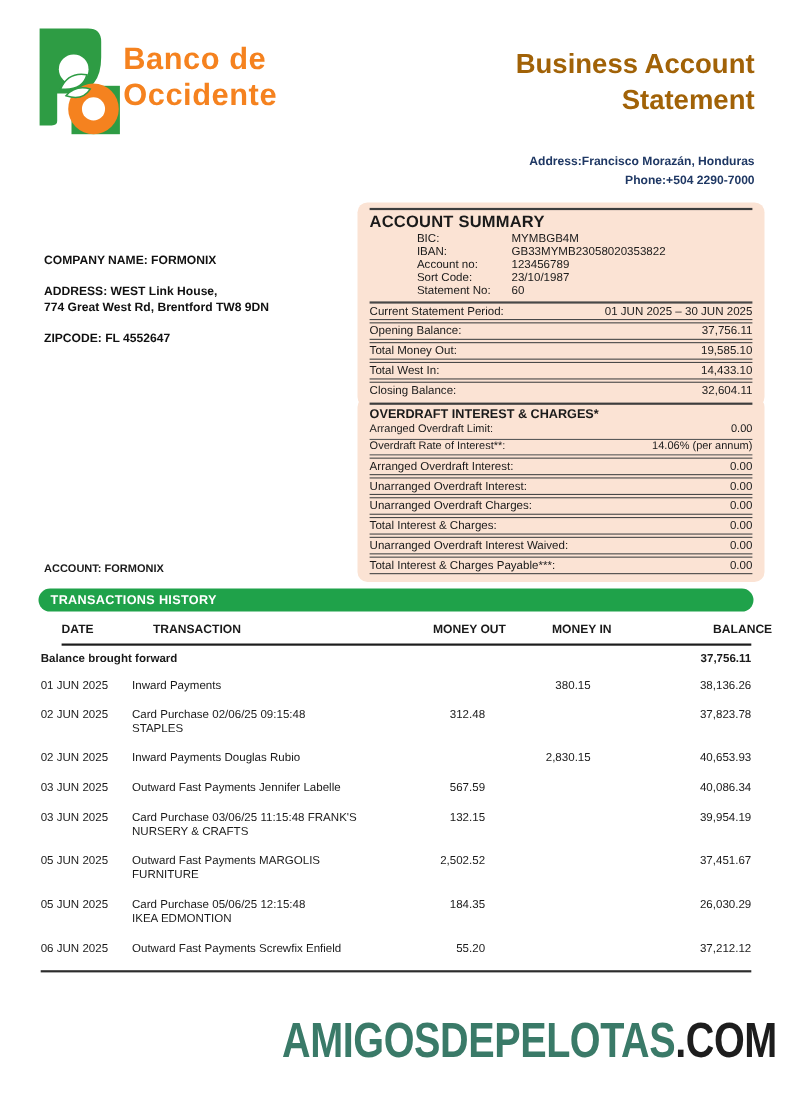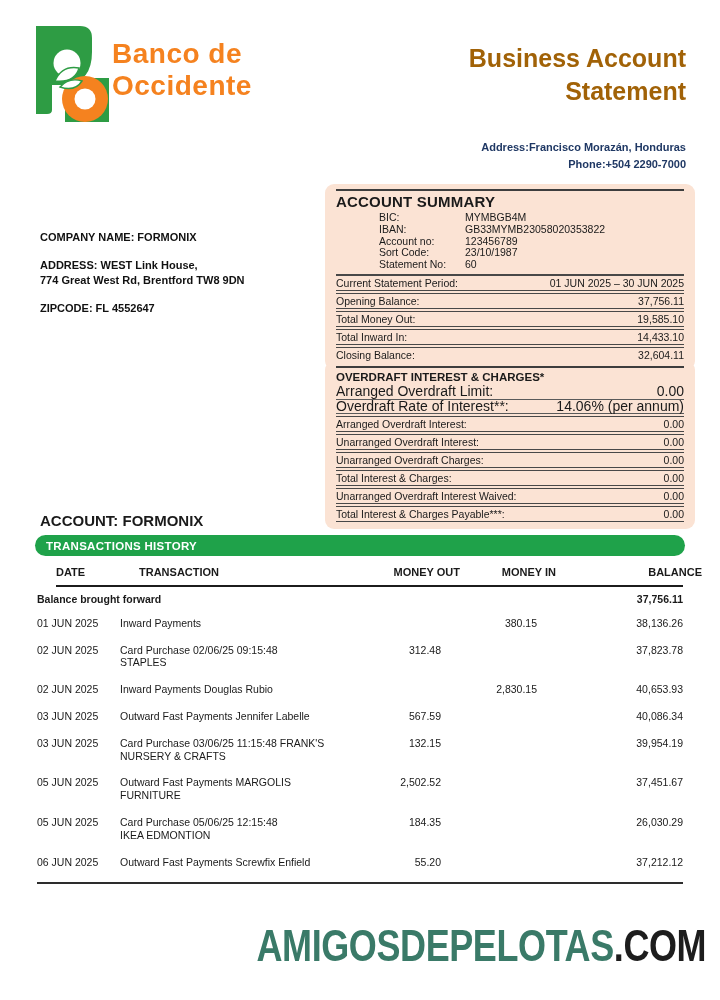--- a/index.html
+++ b/index.html
@@ -27,29 +27,29 @@
   .peach-box { position:absolute; left:325px; width:370px; background:#FBE3D4;
                border-radius:9px; padding:5px 11px 7px; }
   #summary-box  { top:184px; }
   #overdraft-box{ top:361px; }
   .summary-title { font-size:15px; font-weight:bold; border-top:2px solid #3d3d3d;
                    padding-top:2px; margin-bottom:2px; letter-spacing:0.2px; }
   .od-title { font-size:11.5px; font-weight:bold; border-top:2px solid #3d3d3d;
               padding-top:3px; margin-bottom:2px; }
   .field-row { font-size:10.5px; line-height:11.8px; }
   .field-label { display:inline-block; width:86px;margin-left:43px; }
-  .p-row { display:flex; justify-content:space-between; font-size:14px; line-height:12.5px;
+  .p-row { display:flex; justify-content:space-between; font-size:10px; line-height:12.5px;
            border-bottom:1.2px solid #5a5a5a; padding-bottom:1px; }
   .b-row { display:flex; justify-content:space-between; font-size:10.5px; line-height:12px;
            border-top:1.5px solid #484848; border-bottom:1.5px solid #484848;
            margin-top:2px; padding:1px 0; }
   .b-row.first { margin-top:3px; border-top-width:2px; }
 
   
-  .account-label { position:absolute; left:40px; top:512px; font-size:15px; font-weight:bold; }
+  .account-label { position:absolute; left:40px; top:512px; font-size:10px; font-weight:bold; }
   .banner { position:absolute; left:35px; top:535px; width:650px; height:21px;
             background:#1FA24A; border-radius:11.5px; color:#ffffff; font-size:11.5px;
             font-weight:bold; line-height:23px; padding-left:11px; letter-spacing:0.3px; }
   .table { position:absolute; left:37px; top:566px; width:646px; font-size:10.5px; }
   .thead { display:flex; font-weight:bold; font-size:11px; padding-bottom:7px;
            border-bottom:2.5px solid #1c1c1c;margin-left:19px; }
   .col-date { width:83px;  flex:none; }
   .col-desc { width:231px; flex:none; padding-right:10px; }
   .col-out  { width:90px;  flex:none; text-align:right; }
   .col-in   { width:96px;  flex:none; text-align:right; }
@@ -129,21 +129,21 @@
     </div>
     <div class="b-row">
       <span>Opening Balance:</span>
         <span>37,756.11</span>
     </div>
     <div class="b-row">
       <span>Total Money Out:</span>
         <span>19,585.10</span>
     </div>
     <div class="b-row">
-      <span>Total Inward In:</span>
+      <span>Total West In:</span>
         <span>14,433.10</span>
     </div>
     <div class="b-row">
       <span>Closing Balance:</span>
         <span>32,604.11</span>
     </div>
   </div>
 
   <div class="peach-box" id="overdraft-box">
     <div class="od-title">OVERDRAFT INTEREST &amp; CHARGES*</div>

